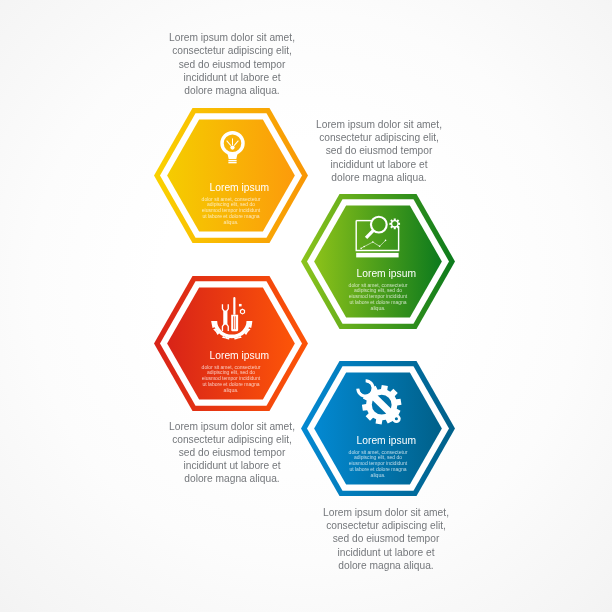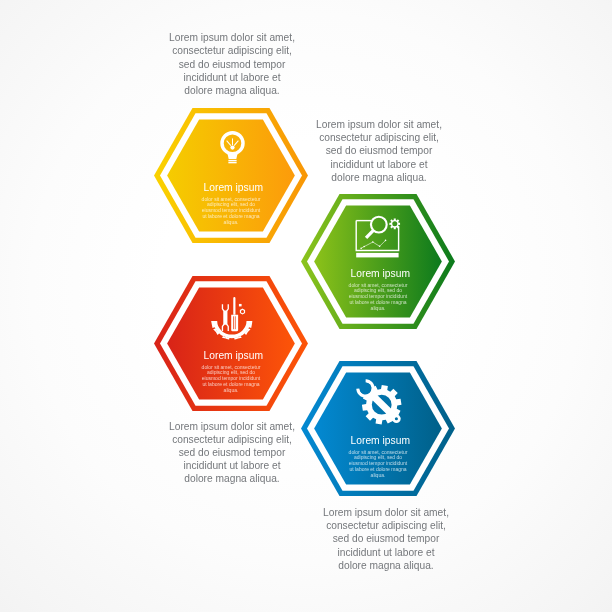--- a/index.html
+++ b/index.html
@@ -13,21 +13,21 @@
   
   .hexwrap{position:absolute;width:154px;height:135px;}
   .hexsvg{position:absolute;left:0;top:0;width:154px;height:135px;display:block;}
 
   .hex-content{position:absolute;left:0;top:0;width:154px;height:135px;}
   .hex-icon{display:block;position:absolute;}
   .ic-bulb{width:33px;height:33px;left:61.5px;top:22.5px;}
   .ic-analysis{width:45.3px;height:43.3px;left:54.4px;top:21.1px;}
   .ic-tools{width:43.6px;height:43.6px;left:55.2px;top:20.4px;}
   .ic-gearwrench{width:52px;height:52px;left:53px;top:15px;}
-  .hex-title{position:absolute;left:2px;width:154px;text-align:center;
+  .hex-title{position:absolute;left:8px;width:154px;text-align:center;
     font-size:11.5px;color:#ffffff;line-height:12px;white-space:nowrap;}
   .hex-title span{display:inline-block;transform:scaleX(.894);}
   .hex-body{position:absolute;left:25px;width:104px;
     font-size:5.8px;color:rgba(255,255,255,.72);text-align:center;line-height:5.75px;}
   .hex-body div{white-space:nowrap;transform:scaleX(.865);}
 
   
   .blurb{position:absolute;text-align:center;font-size:11px;color:#74777b;line-height:13.2px;
     width:176px;}
   .bl{white-space:nowrap;transform:scaleX(.928);}

